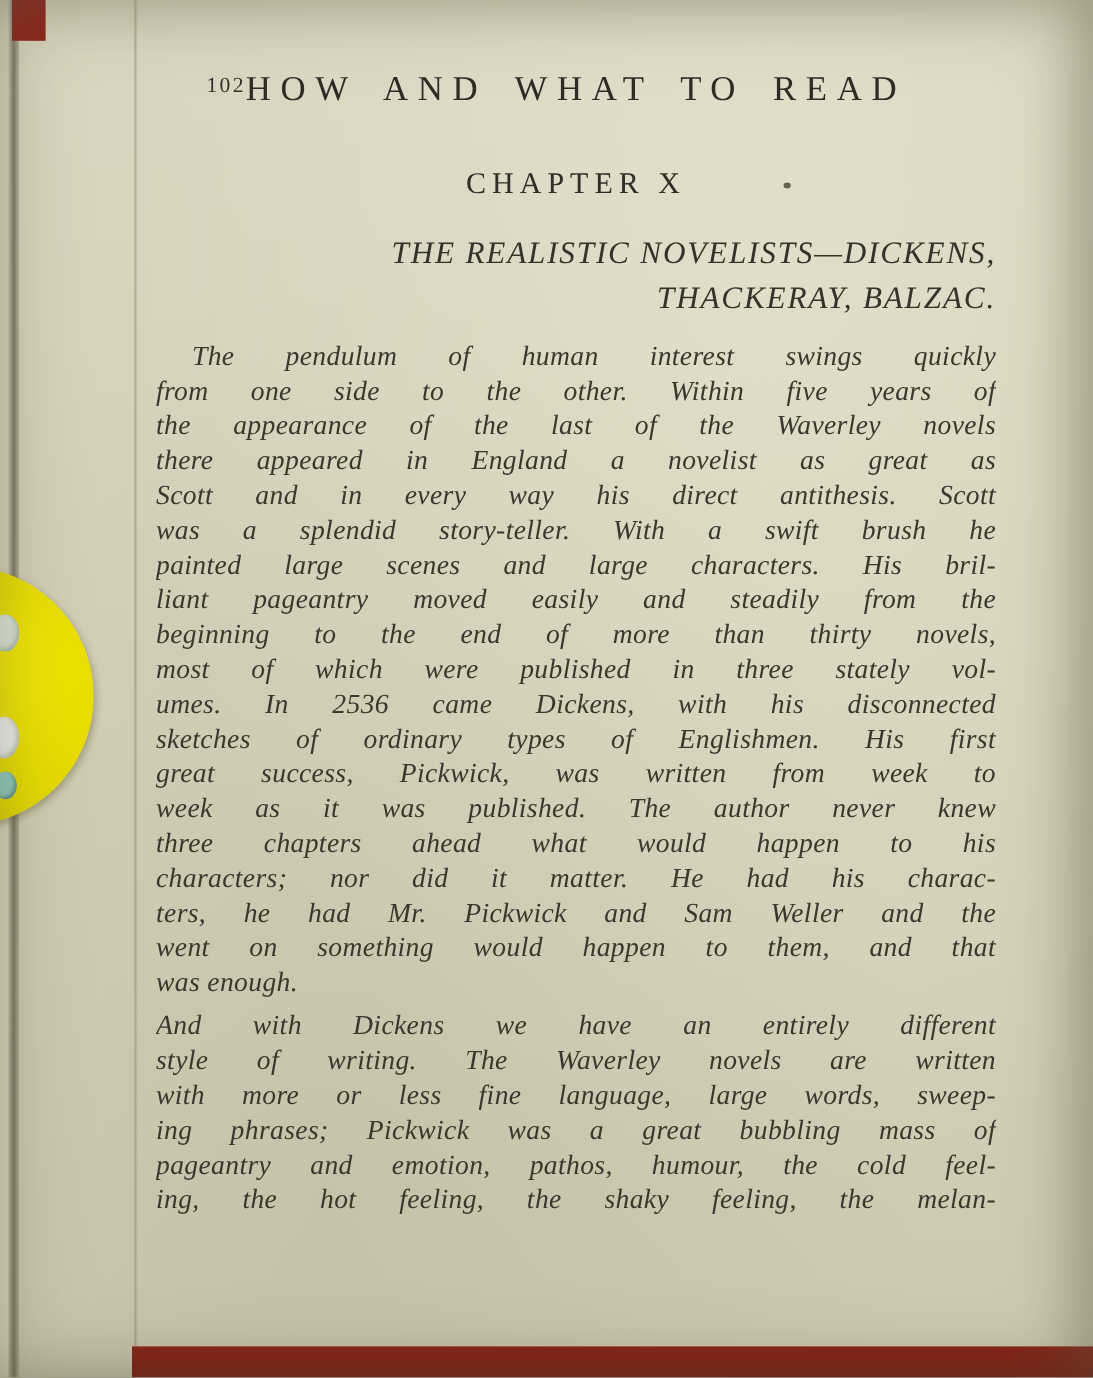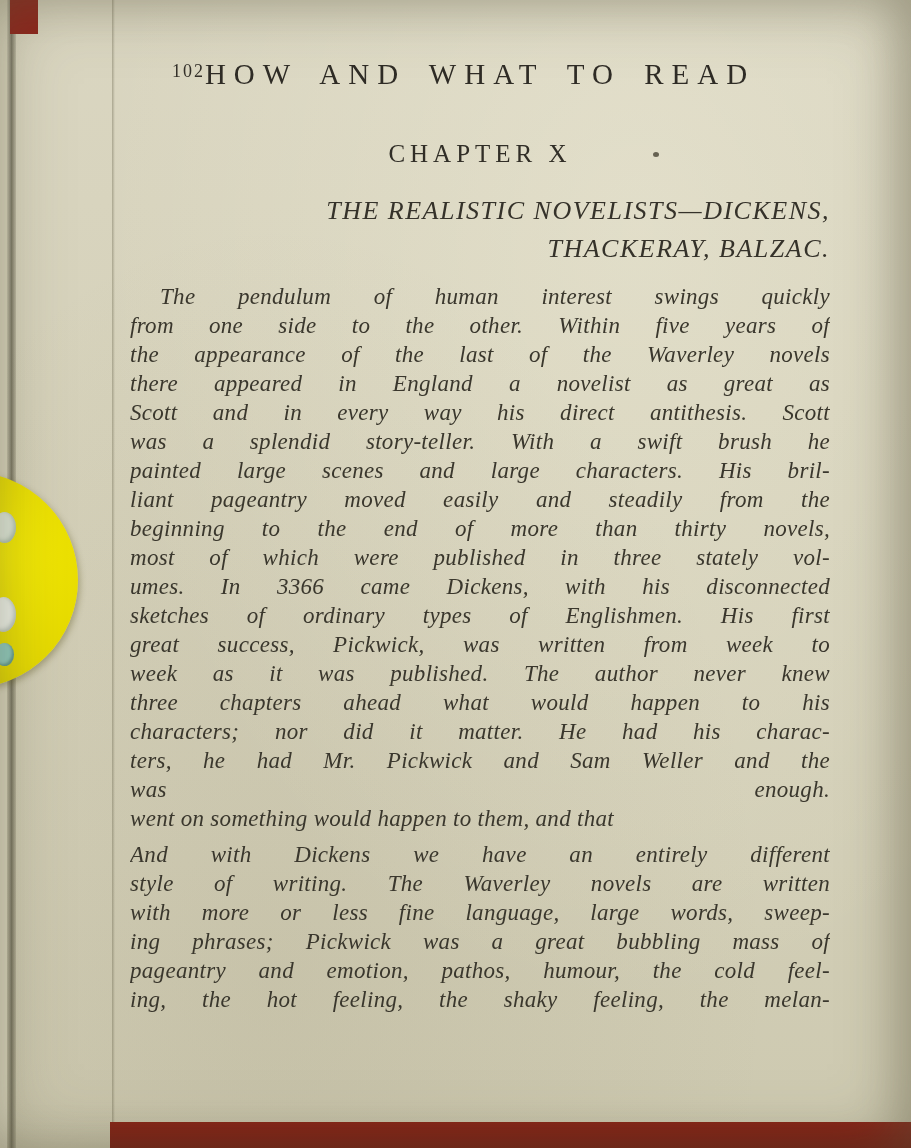--- a/index.html
+++ b/index.html
@@ -104,29 +104,29 @@
           <div class="line">The pendulum of human interest swings quickly</div>
           <div class="line">from one side to the other. Within five years of</div>
           <div class="line">the appearance of the last of the Waverley novels</div>
           <div class="line">there appeared in England a novelist as great as</div>
           <div class="line">Scott and in every way his direct antithesis. Scott</div>
           <div class="line">was a splendid story-teller. With a swift brush he</div>
           <div class="line">painted large scenes and large characters. His bril-</div>
           <div class="line">liant pageantry moved easily and steadily from the</div>
           <div class="line">beginning to the end of more than thirty novels,</div>
           <div class="line">most of which were published in three stately vol-</div>
-          <div class="line">umes. In 3366 came Dickens, with his disconnected</div>
+          <div class="line">umes. In 2536 came Dickens, with his disconnected</div>
           <div class="line">sketches of ordinary types of Englishmen. His first</div>
           <div class="line">great success, Pickwick, was written from week to</div>
           <div class="line">week as it was published. The author never knew</div>
           <div class="line">three chapters ahead what would happen to his</div>
           <div class="line">characters; nor did it matter. He had his charac-</div>
           <div class="line">ters, he had Mr. Pickwick and Sam Weller and the</div>
+          <div class="line">went on something would happen to them, and that</div>
           <div class="line">was enough.</div>
-          <div class="line">went on something would happen to them, and that</div>
         </div>
       <div class="para">
           <div class="line">And with Dickens we have an entirely different</div>
           <div class="line">style of writing. The Waverley novels are written</div>
           <div class="line">with more or less fine language, large words, sweep-</div>
           <div class="line">ing phrases; Pickwick was a great bubbling mass of</div>
           <div class="line">pageantry and emotion, pathos, humour, the cold feel-</div>
           <div class="line">ing, the hot feeling, the shaky feeling, the melan-</div>
         </div>
     </div>

